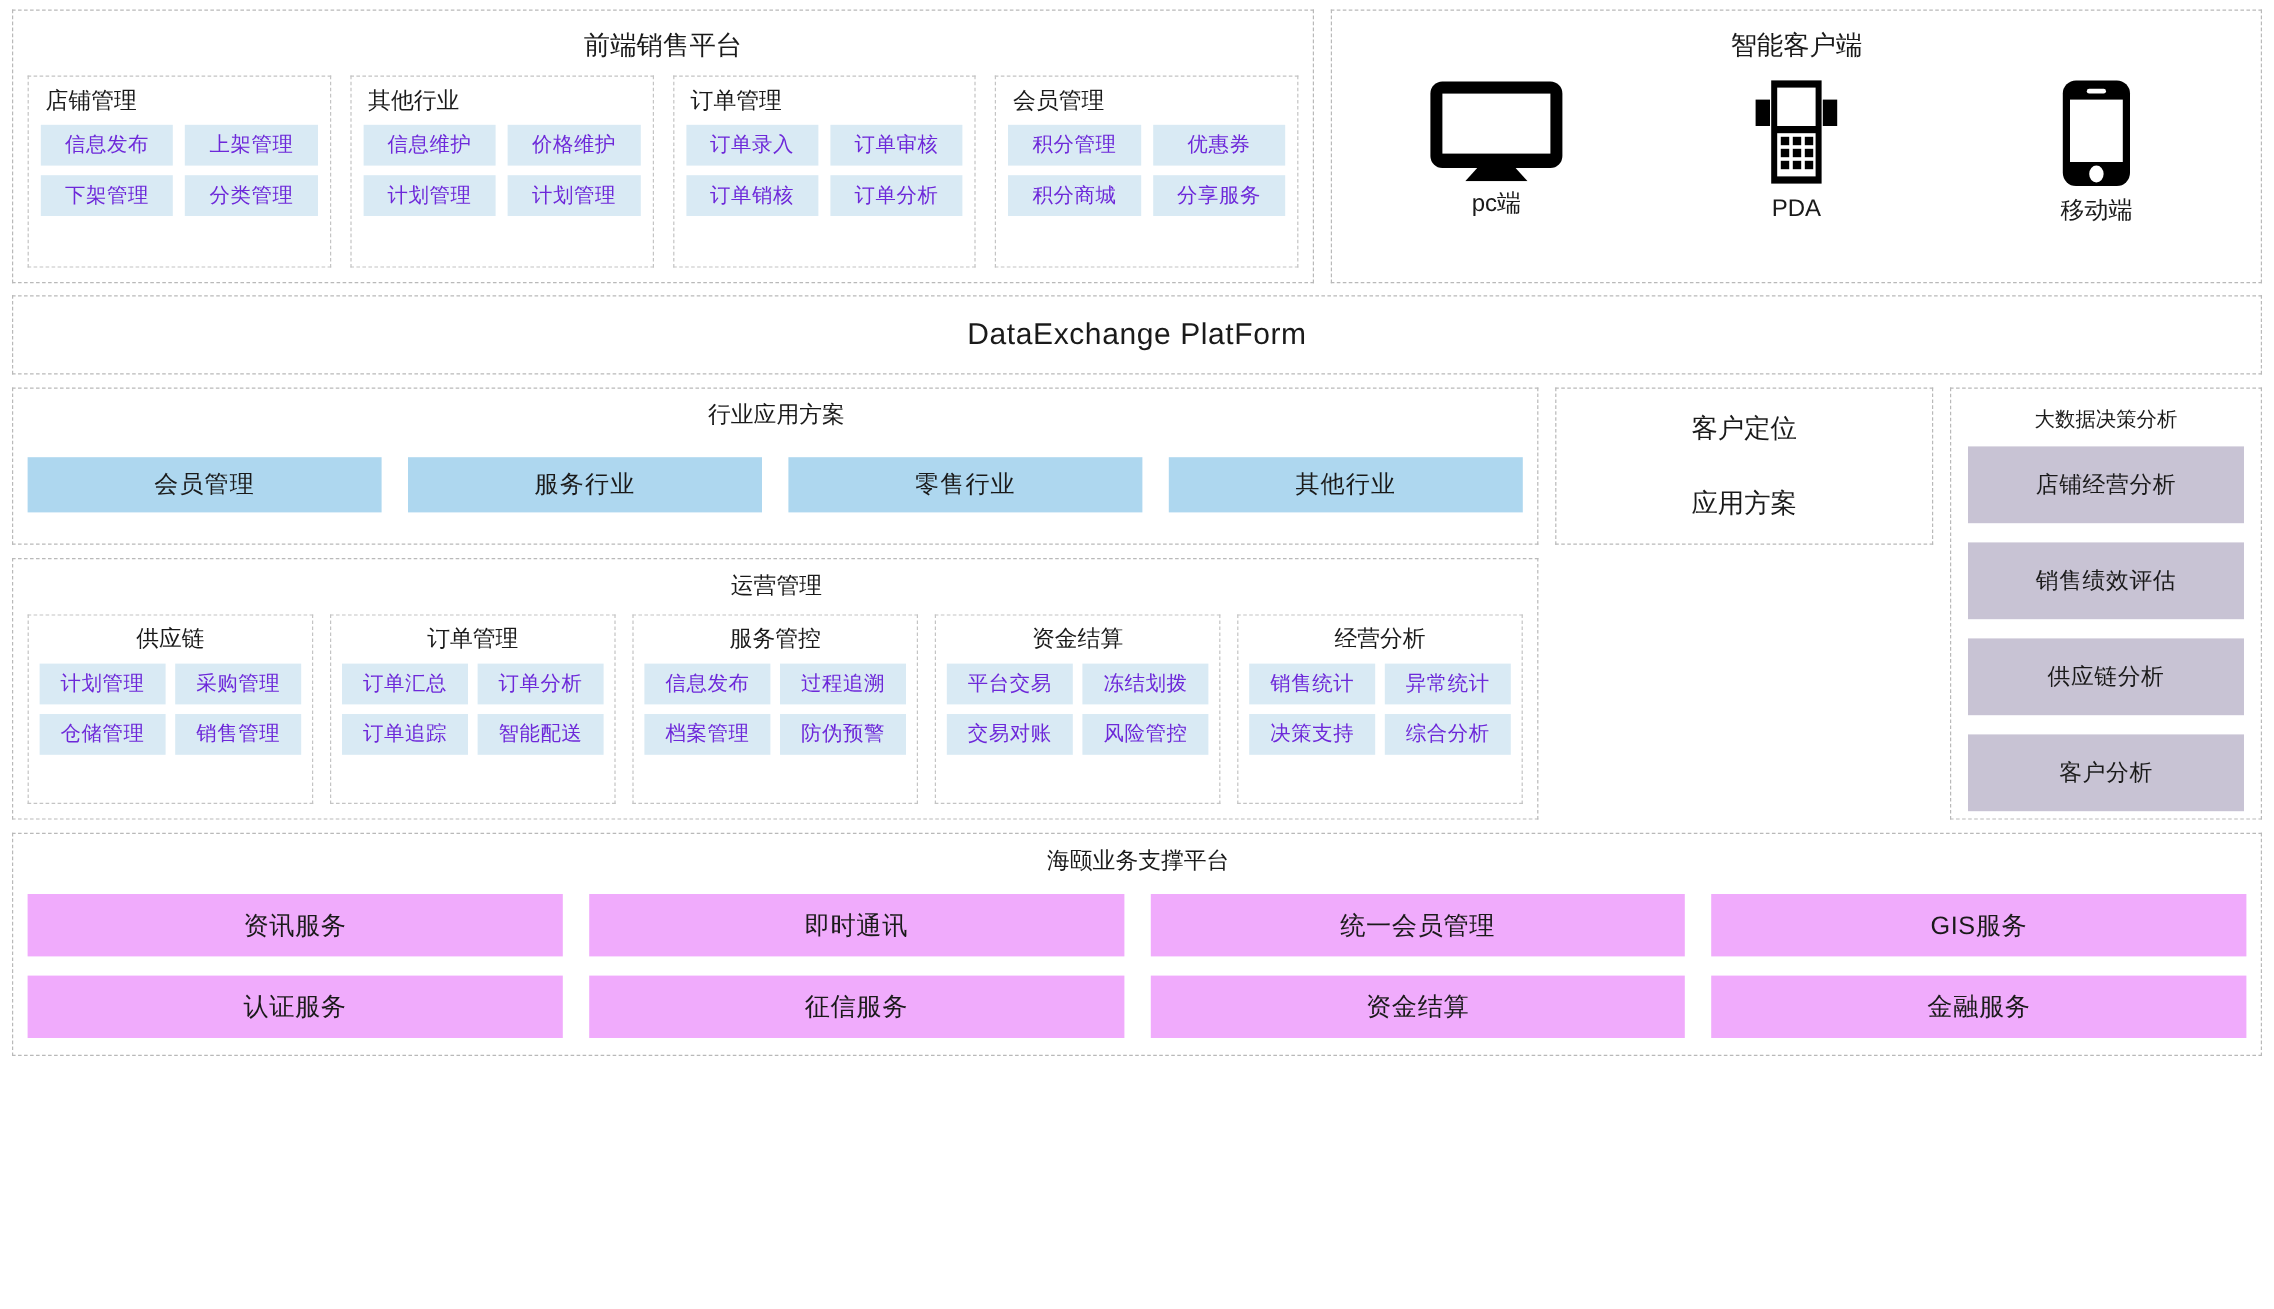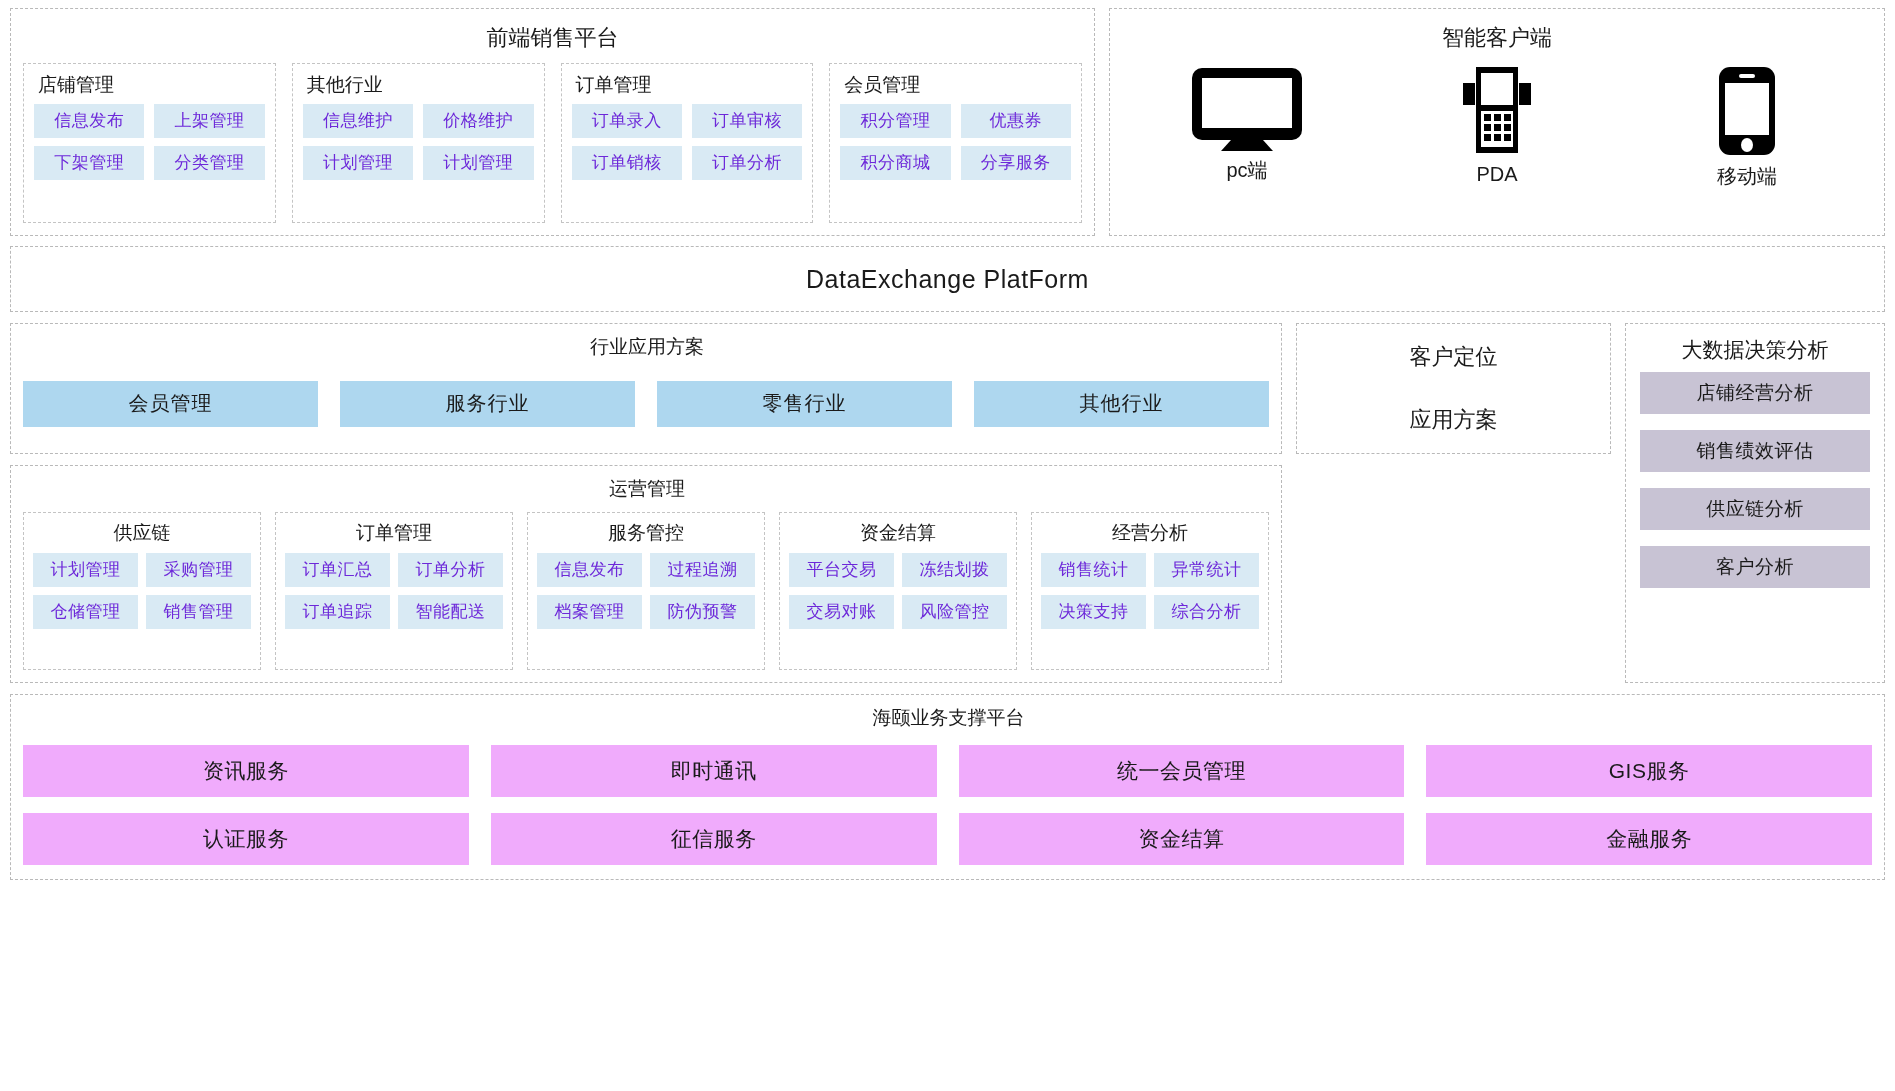--- a/index.html
+++ b/index.html
@@ -57,24 +57,24 @@
   .ops{flex:1 1 auto;display:flex;flex-direction:column;padding:4px 12px 12px 12px;}
   .ops-groups{display:flex;gap:14px;flex:1 1 auto;}
   .ops-group{flex:1 1 0;padding:6px 9px 9px 9px;display:flex;flex-direction:column;}
   .ops-group-title{text-align:center;font-size:19px;line-height:26px;padding:1px 0 7px 0;}
   .ops-grid{display:grid;grid-template-columns:1fr 1fr;gap:8px 8px;flex:1 1 auto;align-content:start;}
 
   .col-mid{flex:0 0 315px;display:flex;flex-direction:column;align-items:center;justify-content:space-between;padding:10px;height:131px;}
   .mid-line{font-size:22px;line-height:46px;text-align:center;}
 
   .col-right{flex:0 0 260px;display:flex;flex-direction:column;padding:8px 14px 12px 14px;}
-  .bd-title{text-align:center;font-size:21px;line-height:28px;padding:4px 0 6px 0;}
+  .bd-title{text-align:center;font-size:17px;line-height:28px;padding:4px 0 6px 0;}
   .bd-list{display:flex;flex-direction:column;gap:16px;flex:1 1 auto;justify-content:flex-start;padding-top:2px;}
   .bd-chip{
-    background:#c8c3d4;height:42px;
+    background:#c8c3d4;height:64px;
     display:flex;align-items:center;justify-content:center;
     font-size:19px;letter-spacing:.5px;
   }
 
   
   .row4{margin-top:11px;height:auto;display:flex;flex-direction:column;padding:4px 12px 14px 12px;}
   .sup-grid{display:grid;grid-template-columns:repeat(4,1fr);gap:16px 22px;padding-top:4px;}
   .sup-chip{
     background:#f0abfc;height:52px;
     display:flex;align-items:center;justify-content:center;

